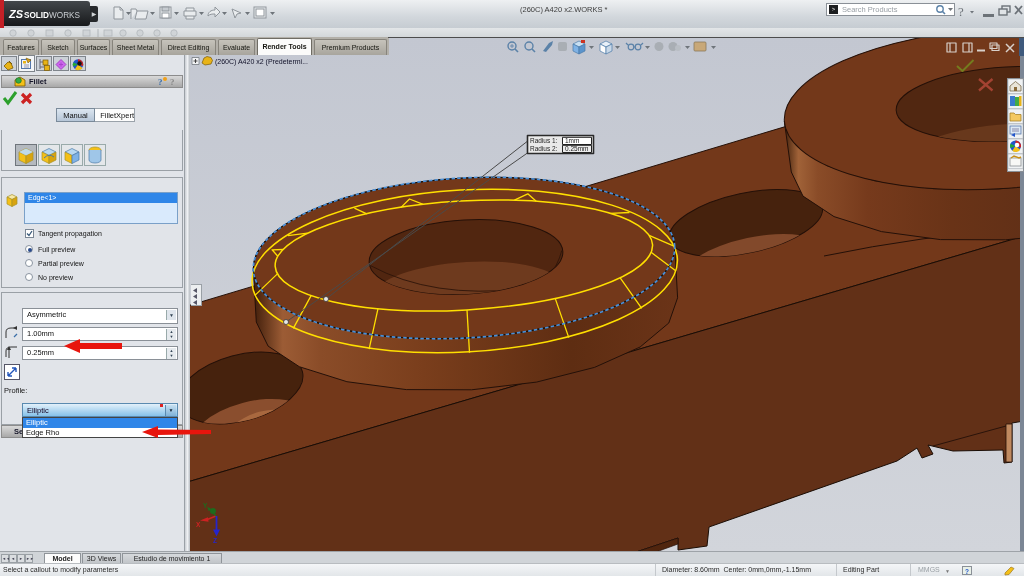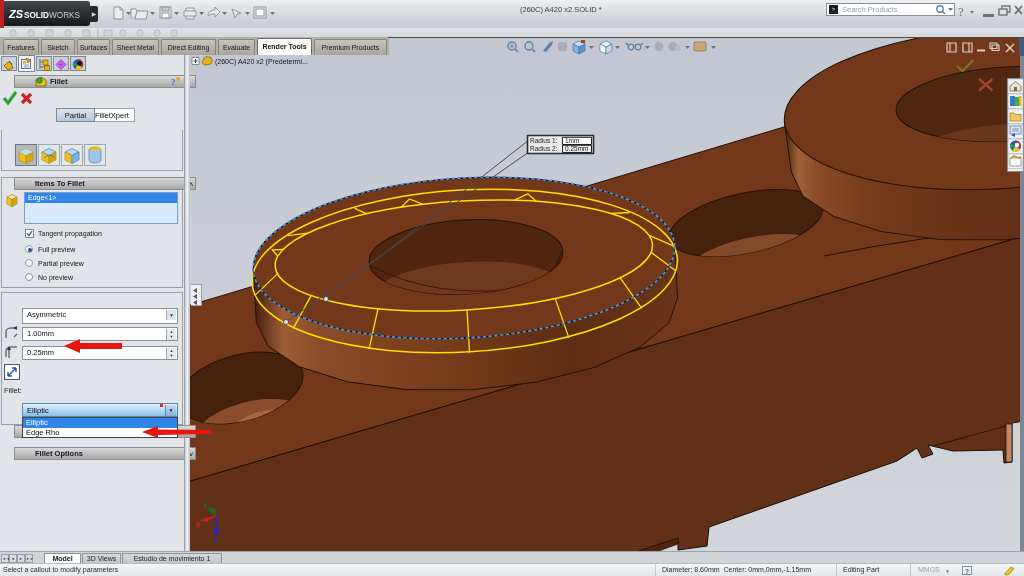--- a/index.html
+++ b/index.html
@@ -9,21 +9,21 @@
 #logo{left:4px;top:1px;width:86px;height:25px;background:linear-gradient(#43474b,#17191b);border-radius:0 3px 3px 0;color:#fff;display:flex;align-items:center;justify-content:center}
 #logoarr{left:90px;top:6px;width:8px;height:16px;background:#26292c;border-radius:0 2px 2px 0;color:#cfd3d6;font-size:6px;line-height:16px;text-align:center}
 #doctitle{left:520px;top:5px;font-size:7.5px;color:#3c3c3c}
 #searchbox{left:826px;top:3px;width:129px;height:13px;background:#fff;border:1px solid #8a9097;display:flex;align-items:center}
 #row2{left:0;top:28px;width:1024px;height:9px;background:linear-gradient(#e3e6e8,#d3d7da)}
 #tabstrip{left:0;top:37px;width:389px;height:18px;background:#b3b0a9}
 .tab{position:absolute;top:2px;height:16px;background:linear-gradient(#c6c3bb,#a8a59d);border:1px solid #87847c;border-bottom:none;border-radius:2px 2px 0 0;font-size:7px;color:#15150f;text-align:center;line-height:15px}
 .tabact{top:1px;height:17px;background:#fbfbfa;font-weight:bold;border-color:#6f6c64}
 #vpline{left:388px;top:37px;width:636px;height:1px;background:#4c4c4c}
 #panel{left:0;top:55px;width:184px;height:496px;background:#e1e4e9}
-.hdr{position:absolute;left:14px;width:182px;height:13px;background:linear-gradient(#d9d9d9,#a8a8a8);border:1px solid #8c8c8c;font-size:7.5px;font-weight:bold;color:#141428;line-height:12px;padding-left:20px}
+.hdr{position:absolute;left:1px;width:182px;height:13px;background:linear-gradient(#d9d9d9,#a8a8a8);border:1px solid #8c8c8c;font-size:7.5px;font-weight:bold;color:#141428;line-height:12px;padding-left:12px}
 .chev{position:absolute;right:3px;top:1px;font-size:7px;font-weight:bold;color:#333;letter-spacing:-1px}
 .lbl{position:absolute;font-size:7px;color:#141414;white-space:nowrap}
 .inp{position:absolute;left:22px;width:156px;height:14px;background:#fff;border:1px solid #8a9097;font-size:7.5px;color:#111;line-height:12px;padding-left:4px}
 .spin{position:absolute;right:1px;width:10px;top:1px;height:11px;background:#e6eaee;border-left:1px solid #9aa;font-size:4px;color:#345;text-align:center;line-height:5px}
 .radio{position:absolute;left:25px;width:8px;height:8px;border-radius:50%;background:#fff;border:1px solid #8a94a0}
 #splitter{left:184px;top:55px;width:6px;height:496px;background:linear-gradient(90deg,#c9cdd2,#eef0f3 50%,#b8bdc3);border-left:1px solid #9aa0a6}
 #bottabs{left:0;top:551px;width:1024px;height:12px;background:#d0d4d8;border-top:1px solid #9ea3a8}
 .btab{position:absolute;top:1px;height:11px;background:linear-gradient(#d6d9dc,#bfc3c7);border:1px solid #8f9499;border-bottom:none;font-size:7px;color:#222;text-align:center;line-height:10px}
 #status{left:0;top:563px;width:1024px;height:13px;background:linear-gradient(#f4f6f8,#e2e6e9);border-top:1px solid #b8bcc0;font-size:7px;color:#2a2a2a}
 .st{position:absolute;top:2px;white-space:nowrap}
@@ -50,21 +50,21 @@
 <path d="M76 7h12v5H76z M78 7V4h8v3 M78 12v3h8v-3"></path>
 <path d="M100 12c0-4 3-6 7-6l0-3 5 5-5 5 0-3c-3 0-5 0-7 2z"></path>
 <path d="M124 5l3 9 2-4 4-1z"></path>
 <rect x="146" y="3" width="12" height="11"></rect>
         <rect x="148" y="5" width="8" height="7" fill="#fff"></rect>
 </g>
 <g fill="#6f757b">
         <path d="M18 8l2.5 3 2.5-3z M42 8l2.5 3 2.5-3z M66 8l2.5 3 2.5-3z M91 8l2.5 3 2.5-3z M114 8l2.5 3 2.5-3z M137 8l2.5 3 2.5-3z M162 8l2.5 3 2.5-3z"></path>
       </g>
 </svg>
-<div class="abs" id="doctitle">(260C) A420 x2.SOLID *</div>
+<div class="abs" id="doctitle">(260C) A420 x2.WORKS *</div>
 <div class="abs" id="searchbox">
       <span style="display:inline-block;width:9px;height:9px;background:#1c1e20;color:#fff;font-size:6px;line-height:9px;text-align:center;margin-left:2px">&gt;</span>
       <span style="font-size:7.5px;color:#9aa0a6;margin-left:4px">Search Products</span>
       <svg width="22" height="11" style="margin-left:auto">
         <circle cx="8" cy="5" r="3.2" fill="none" stroke="#5b82a8" stroke-width="1.4"></circle>
         <line x1="10.5" y1="7.5" x2="13" y2="10" stroke="#5b82a8" stroke-width="1.6"></line>
         <path d="M16 4l2.5 3 2.5-3z" fill="#6f757b"></path>
       </svg>
     </div>
 <svg class="abs" style="left:958px;top:2px" width="66" height="20" viewBox="0 0 66 20">
@@ -316,22 +316,22 @@
         <svg width="22" height="11" style="margin-left:auto;margin-right:2px">
           <text x="0" y="9" font-size="9" font-weight="bold" fill="#3a6ea8" font-family="Liberation Serif">?</text>
           <circle cx="7" cy="3" r="2" fill="#f0a018"></circle>
           <text x="12" y="9" font-size="9" font-weight="bold" fill="#888" font-family="Liberation Serif">?</text>
         </svg>
       </div>
 <svg class="abs" style="left:2px;top:35px" width="36" height="16">
         <path d="M2 8l4 5 8-11" stroke="#2ca02c" stroke-width="3" fill="none"></path>
         <path d="M20 4l9 9 M29 4l-9 9" stroke="#cc2222" stroke-width="3.2"></path>
       </svg>
-<div class="abs" style="left:56px;top:53px;width:39px;height:14px;background:linear-gradient(#dce6f0,#b6c6d8);border:1px solid #7a8a9a;font-size:7.5px;text-align:center;line-height:13px;color:#111">Partial</div>
-<div class="abs" style="left:95px;top:53px;width:40px;height:14px;background:#fdfdfd;border:1px solid #9aa2aa;border-left:none;font-size:7.5px;text-align:left;line-height:13px;color:#111">FilletXpert</div>
+<div class="abs" style="left:56px;top:53px;width:39px;height:14px;background:linear-gradient(#dce6f0,#b6c6d8);border:1px solid #7a8a9a;font-size:7.5px;text-align:center;line-height:13px;color:#111">Manual</div>
+<div class="abs" style="left:95px;top:53px;width:40px;height:14px;background:#fdfdfd;border:1px solid #9aa2aa;border-left:none;font-size:7.5px;text-align:right;line-height:13px;color:#111">FilletXpert</div>
 
 <div class="abs" style="left:15px;top:89px;width:22px;height:22px;background:#b4b9bf;border:1px solid #6f757c"><svg width="20" height="20">
           <g transform="translate(3,2)">
             <path d="M0 5l7-3.5L14 5l-7 3.5z" fill="#f7e9a8" stroke="#a8922a" stroke-width="0.7"></path>
             <path d="M0 5v8l7 3.5v-8z" fill="#f4c018" stroke="#a8922a" stroke-width="0.7"></path>
             <path d="M14 5v8l-7 3.5v-8z" fill="#d8a410" stroke="#a8922a" stroke-width="0.7"></path>
             <path d="M0 5l7-3.5L14 5 7 8.5z" fill="#b8d8f0" opacity="0.9"></path>
           </g>
         </svg></div>
 <div class="abs" style="left:38px;top:89px;width:22px;height:22px;background:#e4e7ea;border:1px solid #9aa"><svg width="20" height="20">
@@ -349,21 +349,20 @@
             <path d="M14 5v8l-7 3.5v-8z" fill="#7fb2e5" stroke="#4a7aa8" stroke-width="0.7"></path>
           </g>
         </svg></div>
 <div class="abs" style="left:84px;top:89px;width:22px;height:22px;background:#e4e7ea;border:1px solid #9aa"><svg width="20" height="20">
           <g transform="translate(3,1)">
             <ellipse cx="7" cy="4" rx="6" ry="3" fill="#f4c018" stroke="#a8922a" stroke-width="0.7"></ellipse>
             <path d="M1 4v10a6 3 0 0 0 12 0V4" fill="#9fc6e8" stroke="#4a7aa8" stroke-width="0.7"></path>
           </g>
         </svg></div>
 
-<div class="hdr" style="top:122px">Items To Fillet<span class="chev">˄˄</span></div>
 <svg class="abs" style="left:6px;top:138px" width="15" height="15">
         <path d="M1 4l5-2.5L11 4l-5 2.5z" fill="#f7e9a8" stroke="#a8922a" stroke-width="0.7"></path>
         <path d="M1 4v7l5 2.5v-7z" fill="#f4c018" stroke="#a8922a" stroke-width="0.7"></path>
         <path d="M11 4v7l-5 2.5v-7z" fill="#d8a410" stroke="#a8922a" stroke-width="0.7"></path>
       </svg>
 <div class="abs" style="left:24px;top:137px;width:154px;height:32px;background:#d9eafc;border:1px solid #7aa0c8">
 <div style="position:absolute;left:0;top:0;width:152px;height:10px;background:#2f86e8;color:#fff;font-size:7px;line-height:10px;padding-left:3px">Edge&lt;1&gt;</div>
       </div>
 <div class="abs" style="left:25px;top:174px;width:9px;height:9px;background:#fff;border:1px solid #7a8694">
         <svg width="7" height="7" style="display:block">
@@ -389,31 +388,30 @@
 <div class="inp" style="top:272px">1.00mm<span class="spin">▲<br>▼</span></div>
 <svg class="abs" style="left:4px;top:290px" width="16" height="15">
         <path d="M2 12V6q0-4 5-4h6" fill="none" stroke="#333" stroke-width="1"></path>
         <path d="M5 13V4" stroke="#333" stroke-width="1"></path>
         <path d="M3 5l2-4 2 4z" fill="#333"></path>
       </svg>
 <div class="inp" style="top:291px">0.25mm<span class="spin">▲<br>▼</span></div>
 <div class="abs" style="left:4px;top:309px;width:16px;height:16px;background:#fff;border:1px solid #556"><svg width="14" height="14">
           <path d="M3 11L11 3 M11 3l-4 0 M11 3l0 4 M3 11l4 0 M3 11l0-4" stroke="#2255bb" stroke-width="1.4" fill="none"></path>
         </svg></div>
-<div class="lbl" style="left:4px;top:331px;font-size:7.5px">Fillet:</div>
+<div class="lbl" style="left:4px;top:331px;font-size:7.5px">Profile:</div>
 
 <div class="hdr" style="top:370px;z-index:1">Setback Parameters<span class="chev">˅˅</span></div>
 
 <div class="abs" style="left:22px;top:348px;width:156px;height:14px;background:linear-gradient(#e2f0fa,#86c2ea);border:1px solid #5a8ab0;z-index:2;font-size:7.5px;line-height:13px;color:#102;padding-left:4px">Elliptic<span style="position:absolute;right:1px;top:1px;width:11px;height:11px;background:linear-gradient(#c6dff0,#7fb2d8);border-left:1px solid #5a8ab0;font-size:5px;text-align:center;line-height:11px;color:#123">▼</span><span style="position:absolute;right:14px;top:0;width:3px;height:3px;background:#d22"></span></div>
 <div class="abs" style="left:22px;top:362px;width:156px;height:21px;background:#fff;border:1px solid #444;z-index:3">
 <div style="position:absolute;left:0;top:0;width:154px;height:10px;background:#2f86e8;color:#fff;font-size:7.5px;line-height:10px;padding-left:3px">Elliptic</div>
 <div style="position:absolute;left:0;top:10px;width:154px;height:10px;color:#111;font-size:7.5px;line-height:10px;padding-left:3px">Edge Rho</div>
       </div>
 
-<div class="hdr" style="top:392px">Fillet Options<span class="chev">˅˅</span></div>
 </div>
 <div class="abs" id="splitter"></div>
 <div class="abs" style="left:191px;top:284px;width:11px;height:22px;background:#eceef0;border:1px solid #9aa0a6;border-left:none;z-index:4"><svg width="9" height="20">
         <path d="M6 3l-4 2.5 4 2.5z M6 9l-4 2.5 4 2.5z M6 15l-4 2.5 4 2.5z" fill="#556"></path>
       </svg></div>
 <svg class="abs" style="left:60px;top:336px;z-index:6" width="70" height="18" viewBox="0 0 70 18">
       <path d="M4 10 L20 3 L20 7 L62 7 L62 13 L20 13 L20 17 Z" fill="#e8150d"></path>
     </svg>
 <svg class="abs" style="left:138px;top:424px;z-index:6" width="80" height="14" viewBox="0 0 80 14">
       <path d="M4 8 L20 2 L20 5.5 L73 6 L73 10 L20 11 L20 14 Z" fill="#e8150d"></path>

